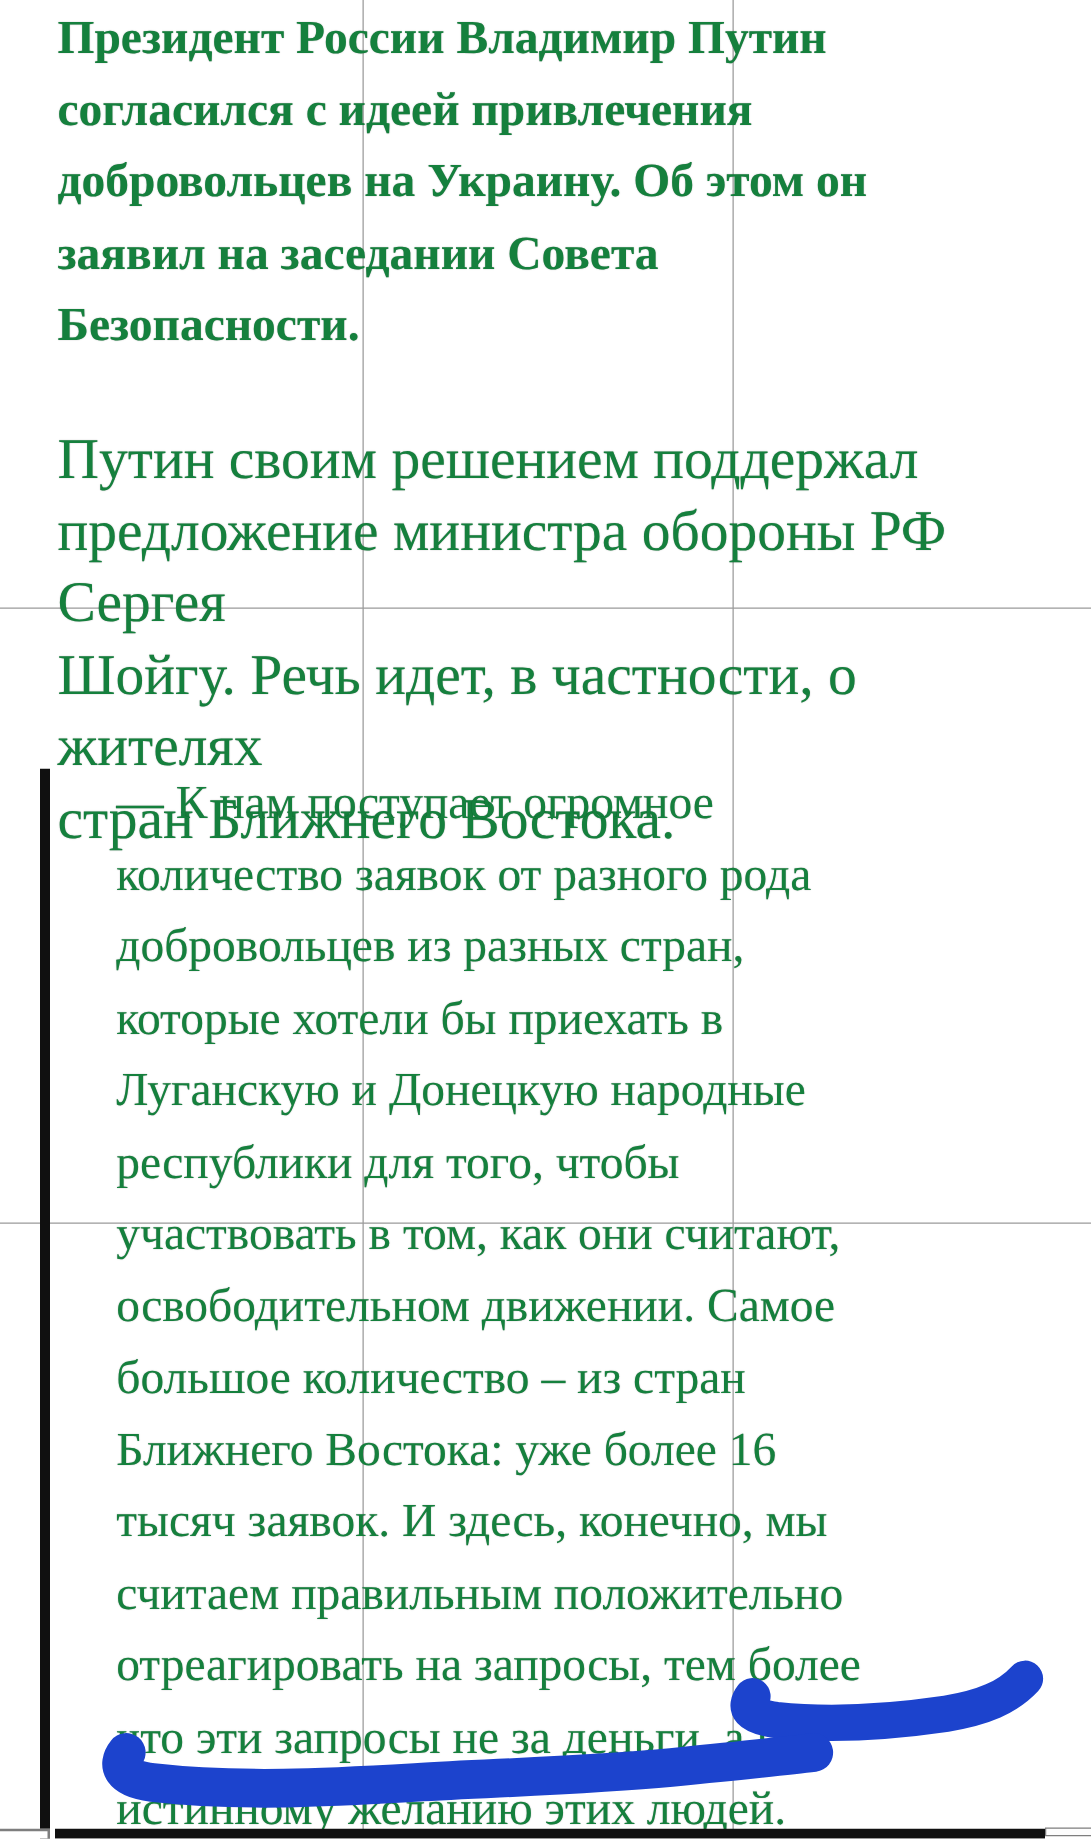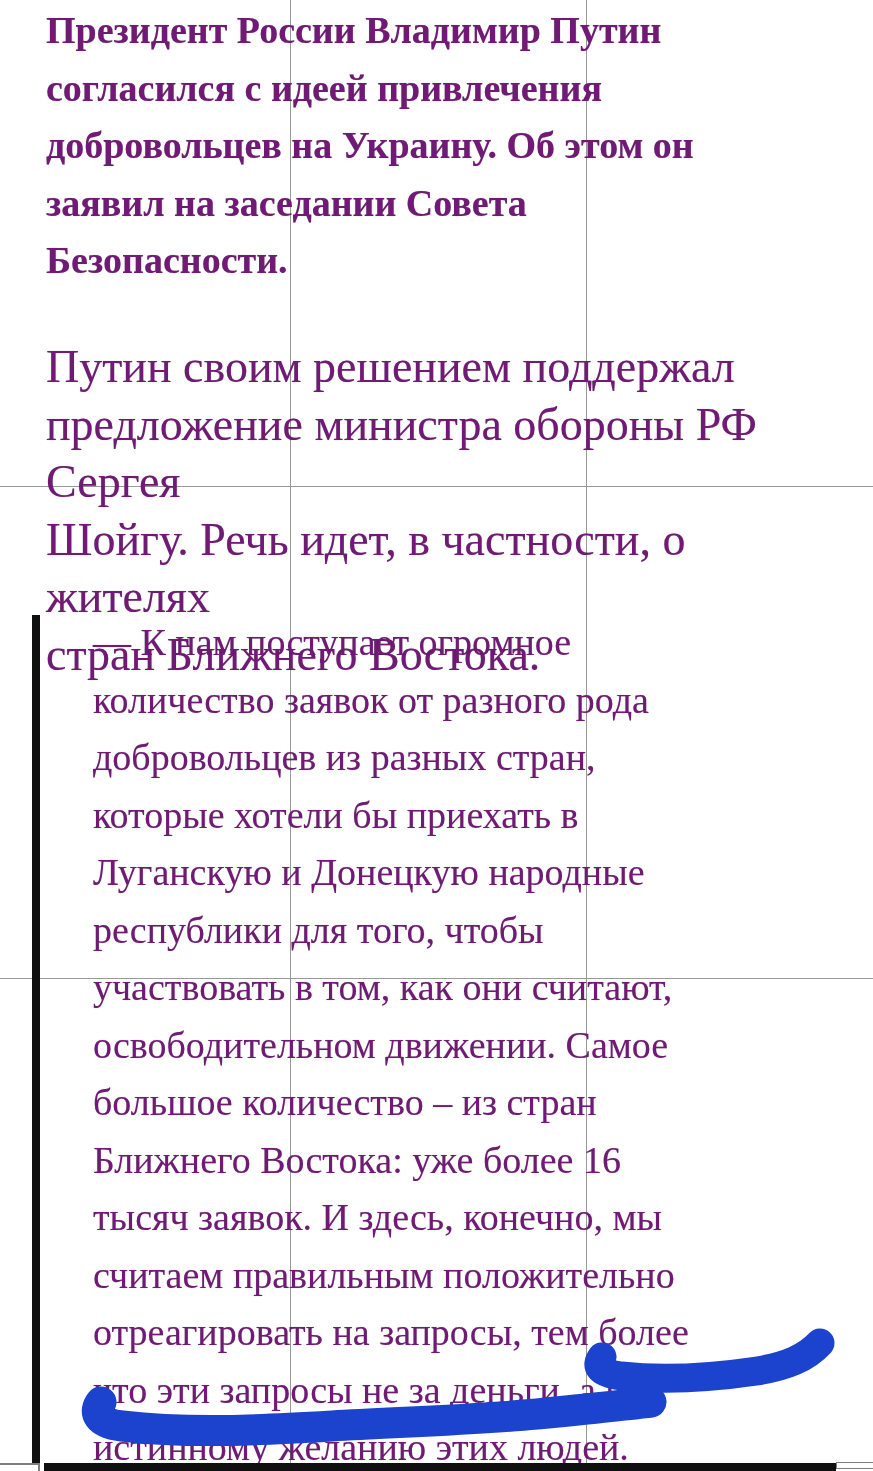--- a/index.html
+++ b/index.html
@@ -7,21 +7,21 @@
     padding: 0;
     background: #ffffff;
   }
   .page {
     position: relative;
     width: 873px;
     height: 1471px;
     background: #ffffff;
     overflow: hidden;
     font-family: "Liberation Serif", "DejaVu Serif", serif;
-    color: #701a75;
+    color: #15803d;
   }
   
   .vline {
     position: absolute;
     top: 0;
     width: 1px;
     height: 1464px;
     background: #9a9a9a;
     z-index: 1;
   }

